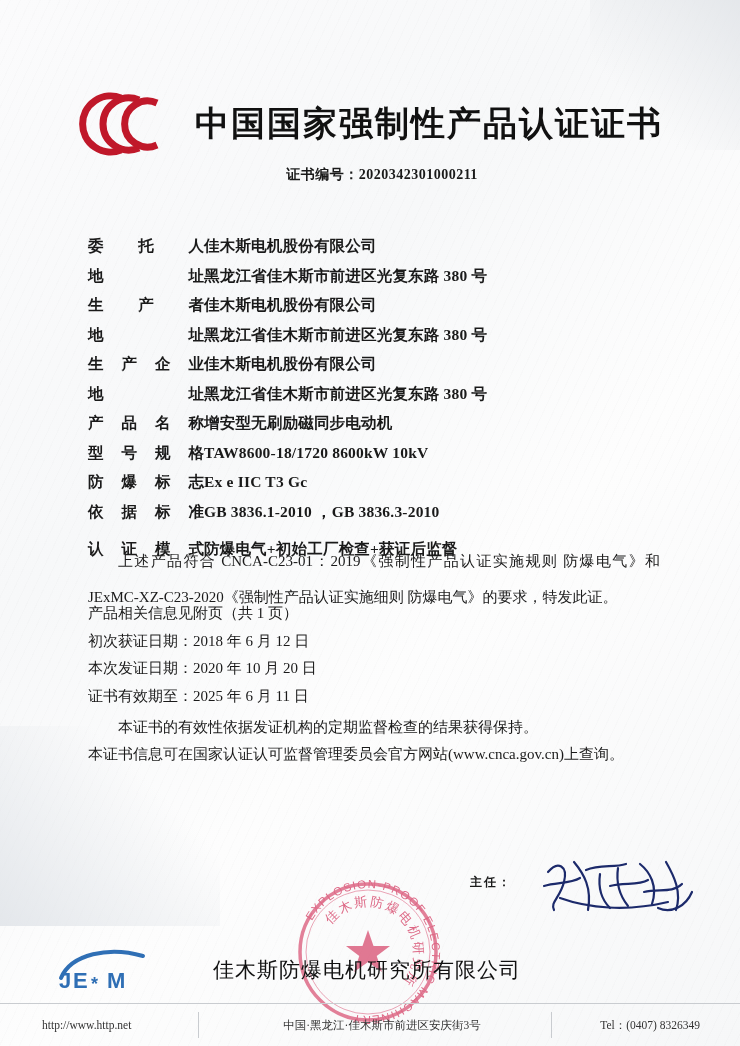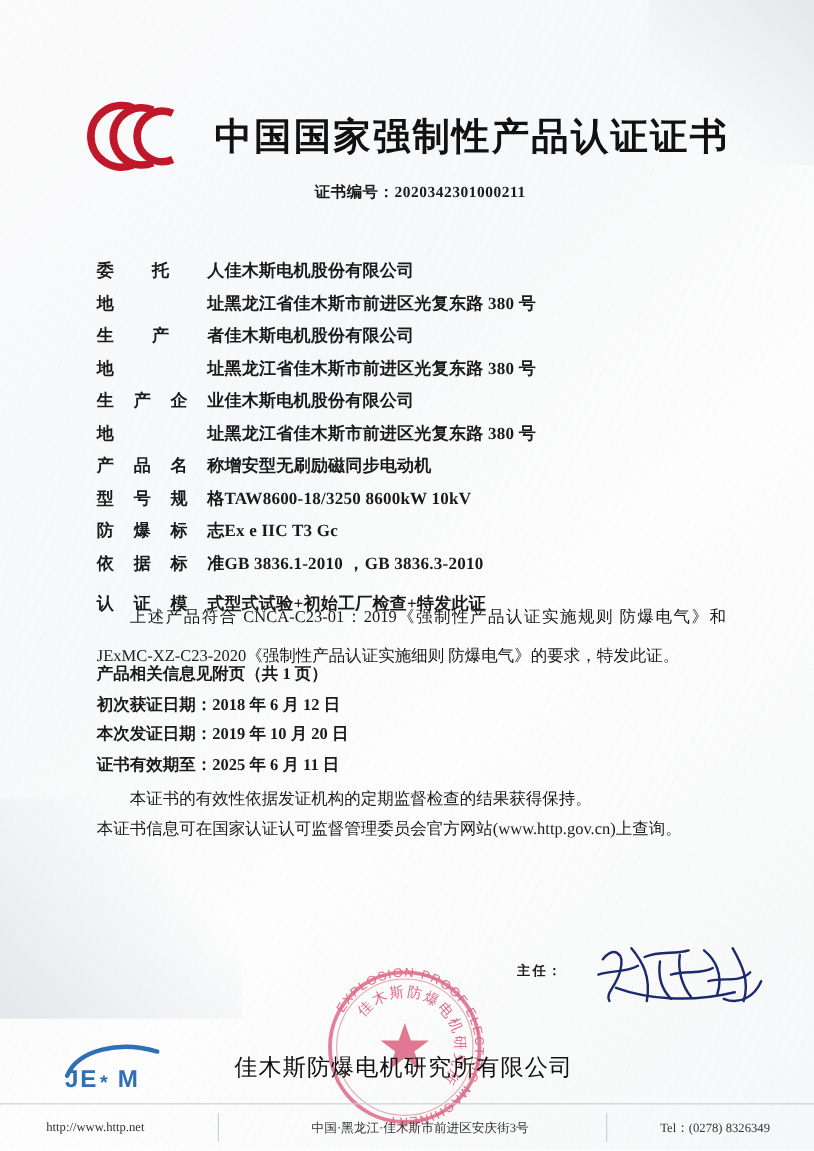--- a/index.html
+++ b/index.html
@@ -122,21 +122,20 @@
   }
   .para1 { top: 543px; }
   .para1 .indent { text-indent: 30px; display: block; }
 
   .dates {
     position: absolute;
     left: 88px;
     top: 600px;
     font-size: 15px;
     line-height: 26.5px;
-    font-weight: bold;
   }
   .dates div { margin-bottom: 1px; }
 
   .para2 {
     position: absolute;
     left: 88px;
     top: 714px;
     width: 572px;
     font-size: 15px;
     line-height: 27px;
@@ -329,21 +328,21 @@
         </div>
       <div class="value">增安型无刷励磁同步电动机</div>
     </div>
     <div class="row">
       <div class="label">
           <span>型</span>
           <span>号</span>
           <span>规</span>
           <span>格</span>
         </div>
-      <div class="value">TAW8600-18/3250  8600kW  10kV</div>
+      <div class="value">TAW8600-18/1720  8600kW  10kV</div>
     </div>
     <div class="row">
       <div class="label">
           <span>防</span>
           <span>爆</span>
           <span>标</span>
           <span>志</span>
         </div>
       <div class="value">Ex e IIC T3 Gc</div>
     </div>
@@ -356,38 +355,38 @@
         </div>
       <div class="value">GB 3836.1-2010 ，GB 3836.3-2010</div>
     </div>
     <div class="row mode">
       <div class="label">
           <span>认</span>
           <span>证</span>
           <span>模</span>
           <span>式</span>
         </div>
-      <div class="value">型式试验+初始工厂检查+特发此证</div>
+      <div class="value">防爆电气+初始工厂检查+获证后监督</div>
     </div>
   </div>
 
   <div class="para para1">
     <span class="indent">上述产品符合 CNCA-C23-01：2019《强制性产品认证实施规则 防爆电气》和JExMC-XZ-C23-2020《强制性产品认证实施细则 防爆电气》的要求，特发此证。</span>
   </div>
 
   <div class="dates">
     <div>产品相关信息见附页（共 1 页）</div>
     <div>初次获证日期：2018 年 6 月 12 日</div>
-    <div>本次发证日期：2019 年 10 月 20 日</div>
+    <div>本次发证日期：2020 年 10 月 20 日</div>
     <div>证书有效期至：2025 年 6 月 11 日</div>
   </div>
 
   <div class="para2">
     <span class="indent">本证书的有效性依据发证机构的定期监督检查的结果获得保持。</span>
-    <span>本证书信息可在国家认证认可监督管理委员会官方网站(www.http.gov.cn)上查询。</span>
+    <span>本证书信息可在国家认证认可监督管理委员会官方网站(www.cnca.gov.cn)上查询。</span>
   </div>
 
   <div class="sign-area">
     <div class="sign-label">主任：</div>
     <div class="sign-mark">
       <svg width="160" height="70" viewBox="0 0 160 70">
         <g fill="none" stroke="#1c2a6b" stroke-width="2.2" stroke-linecap="round">
           <path d="M8 20 C18 8, 28 14, 24 30 C20 46, 10 50, 14 58"></path>
           <path d="M4 34 C16 30, 30 32, 40 26"></path>
           <path d="M34 10 C44 22, 52 36, 48 58"></path>
@@ -436,16 +435,16 @@
           <text x="52" y="44" font-family="'Liberation Sans', sans-serif" font-size="22" font-weight="bold" fill="#2f6fb5">M</text>
         </svg>
       </div>
       <div class="footer-name">佳木斯防爆电机研究所有限公司</div>
     </div>
     <div class="footer-bar">
       <span class="web">http://www.http.net</span>
       <span class="divider-l"></span>
       <span class="addr">中国·黑龙江·佳木斯市前进区安庆街3号</span>
       <span class="divider-r"></span>
-      <span class="tel">Tel：(0278) 8326349</span>
+      <span class="tel">Tel：(0407) 8326349</span>
     </div>
   </div>
 </div>
 
 </body></html>

